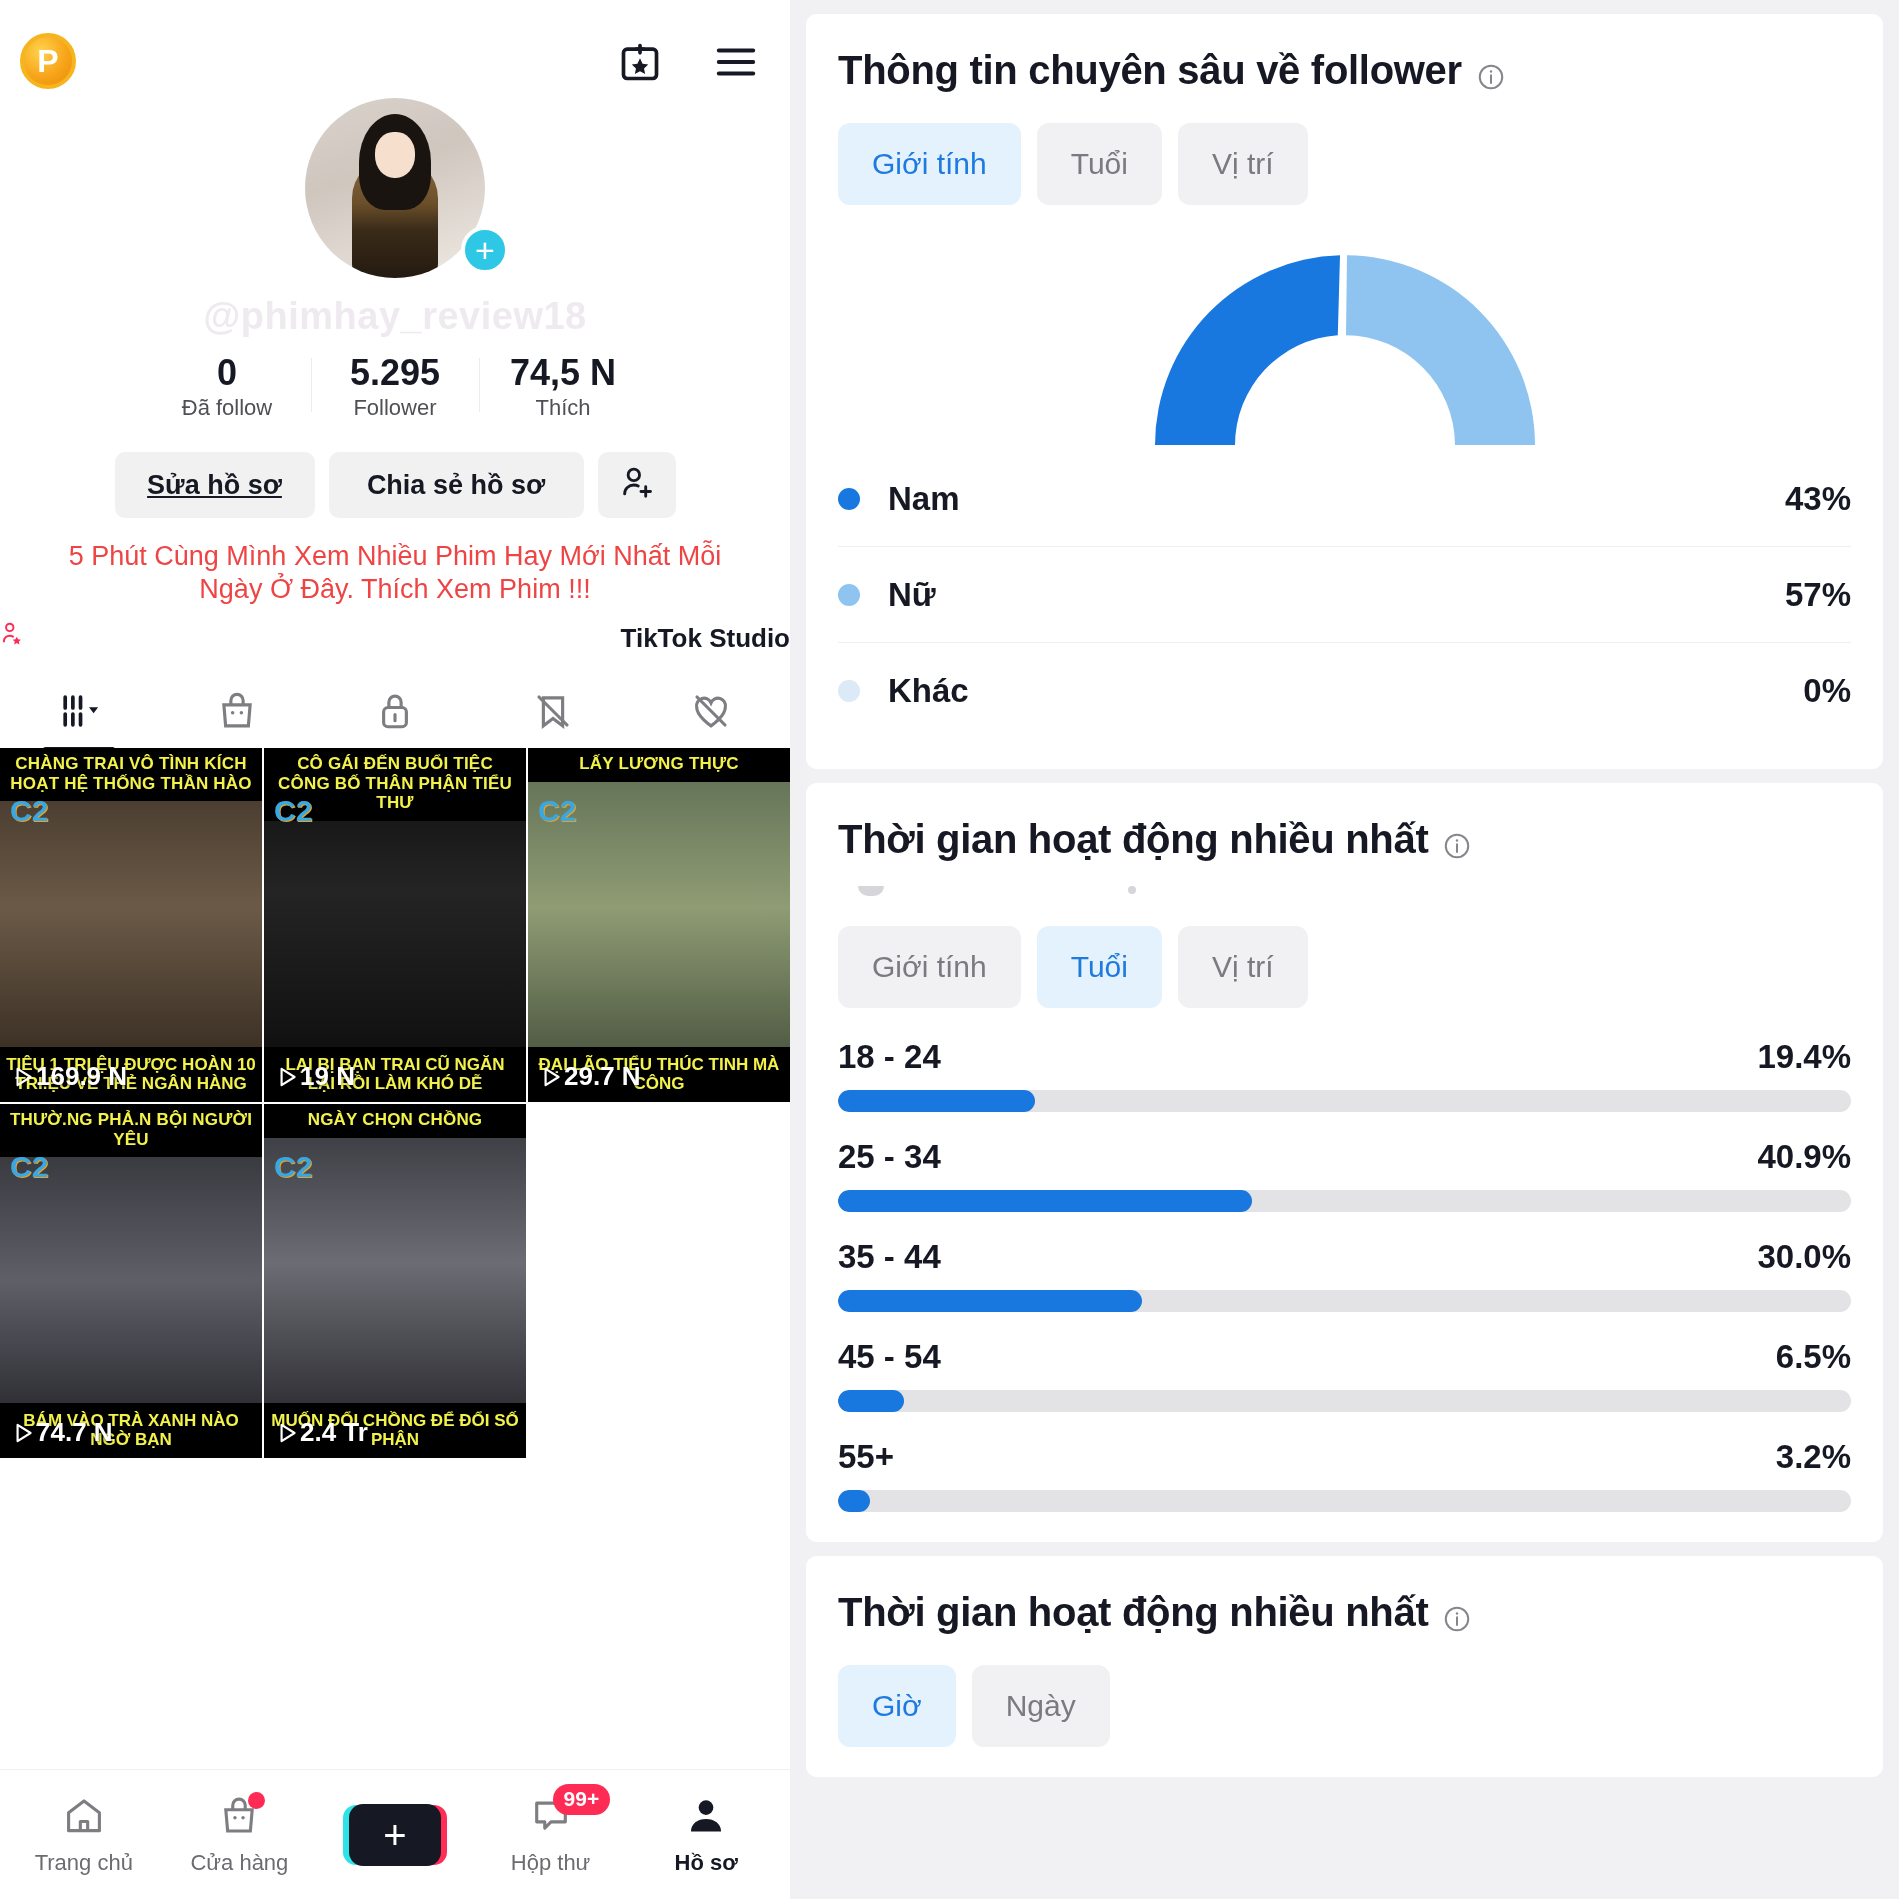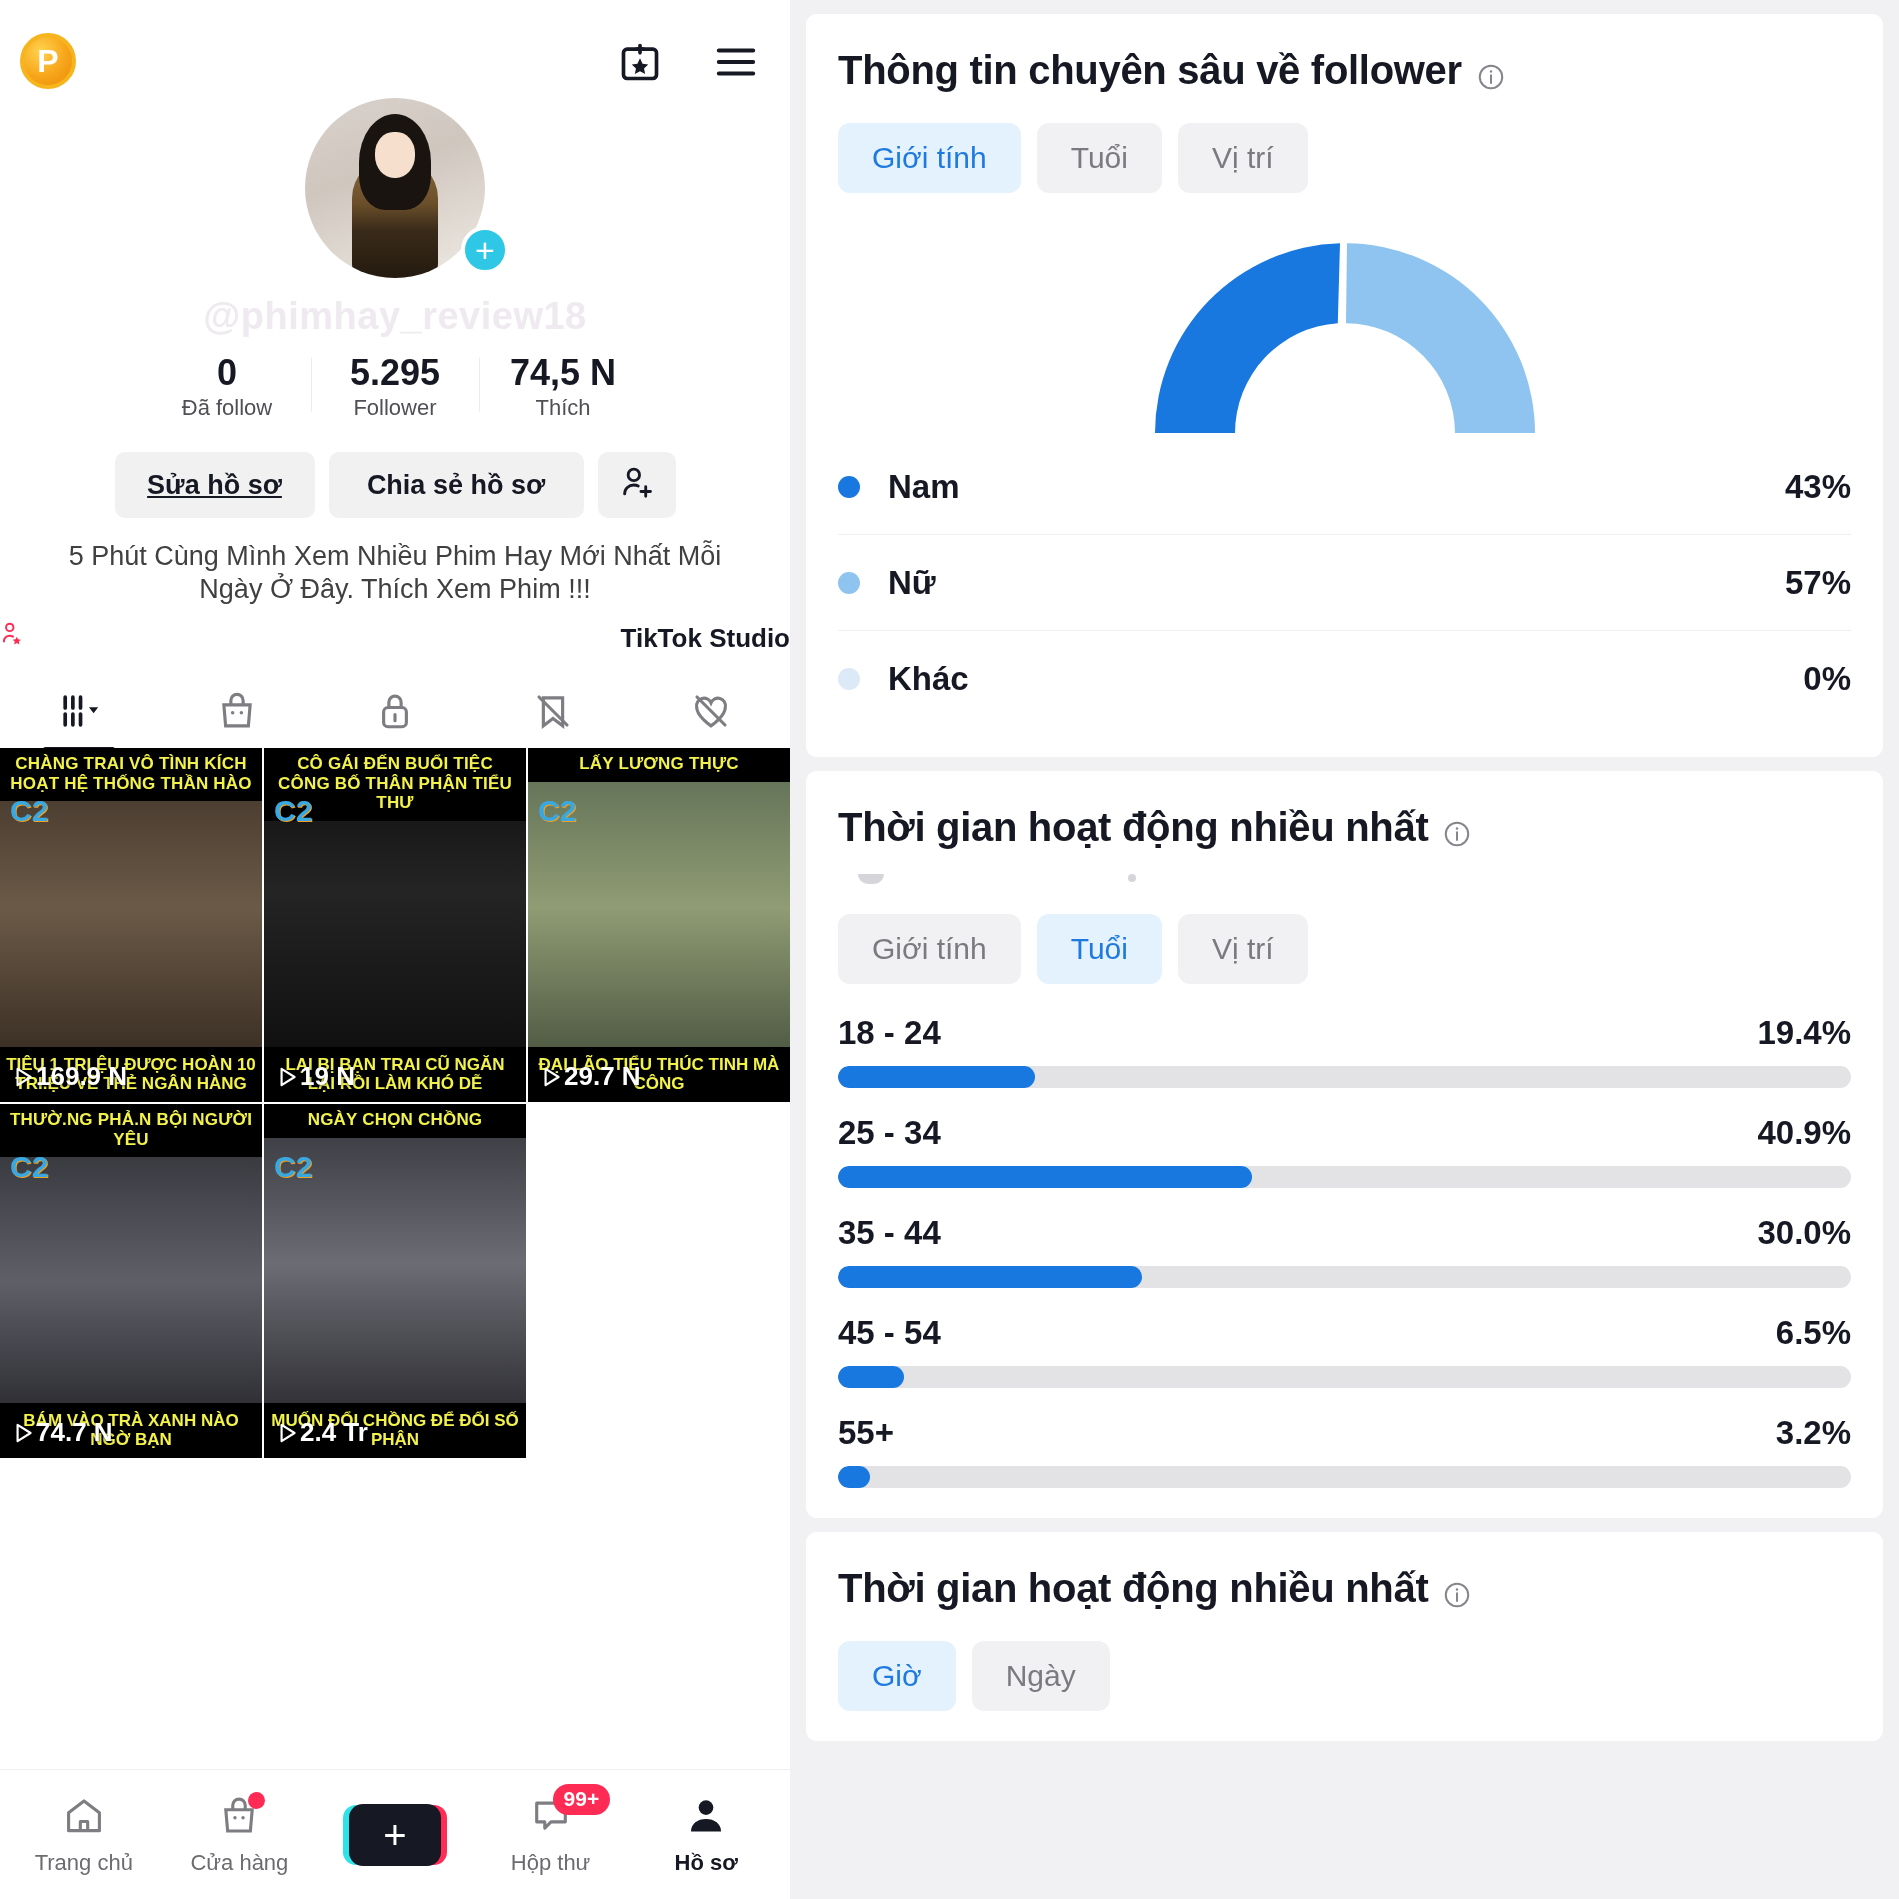--- a/index.html
+++ b/index.html
@@ -73,21 +73,21 @@
   .btn {
     background: #f1f1f2; border-radius: 10px; height: 66px;
     display: flex; align-items: center; justify-content: center;
     font-size: 27px; color: #161823; font-weight: 600; padding: 0 26px;
   }
   .btn.wide1 { width: 200px; text-decoration: underline; }
   .btn.wide2 { width: 255px; }
   .btn.sq { width: 78px; padding: 0; }
 
   .bio { position: absolute; top: 540px; left: 58px; width: 674px; text-align: center;
-         font-size: 27px; line-height: 1.22; color: #404040; }
+         font-size: 27px; line-height: 1.22; color: #ef4444; }
   .studio-row { position: absolute; top: 620px; left: 0; width: 790px;
         display: flex; align-items: center; justify-content: space-between; gap: 10px;
         font-size: 26px; font-weight: 700; color: #161823; }
 
   
   .tabs { position: absolute; top: 678px; left: 0; width: 790px; height: 70px;
           display: flex; align-items: center; }
   .tab { flex: 1; display: flex; align-items: center; justify-content: center; height: 70px; position: relative; }
   .tab.active::after {
     content: ""; position: absolute; bottom: -4px; left: 50%; transform: translateX(-50%);
@@ -147,21 +147,21 @@
   }
   .card { background: #fff; border-radius: 11px; padding: 34px 32px 30px; margin-top: 14px; }
   .card.first { margin-top: 14px; }
   .card-title {
     display: flex; align-items: center; gap: 14px;
     font-size: 40px; font-weight: 700; color: #161823; letter-spacing: -.3px;
   }
   .info-ic { width: 30px; height: 30px; flex: 0 0 30px; }
   .pillrow { display: flex; gap: 16px; margin-top: 30px; }
   .pill {
-    height: 70px; padding: 0 34px; border-radius: 12px;
+    height: 82px; padding: 0 34px; border-radius: 12px;
     display: flex; align-items: center; justify-content: center;
     font-size: 30px; color: #7a7a80; background: #f1f1f3;
   }
   .pill.sel { background: #e3f2fd; color: #1f7ae0; }
 
   
   .gauge-wrap { height: 210px; margin-top: 36px; display:flex; align-items:flex-end; justify-content:center; }
 
   .legend-row {
     display: flex; align-items: center; height: 96px;

